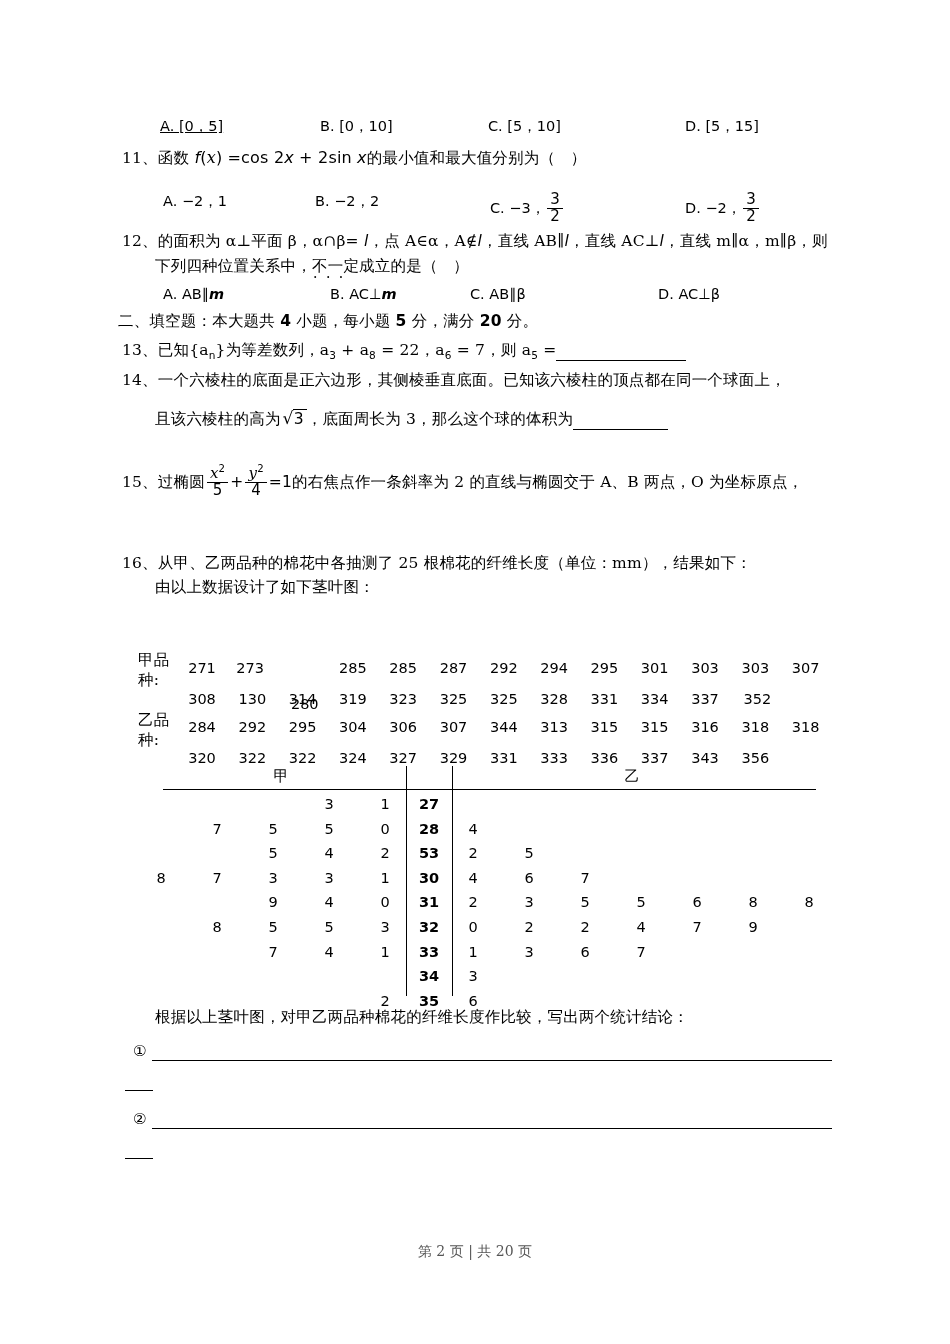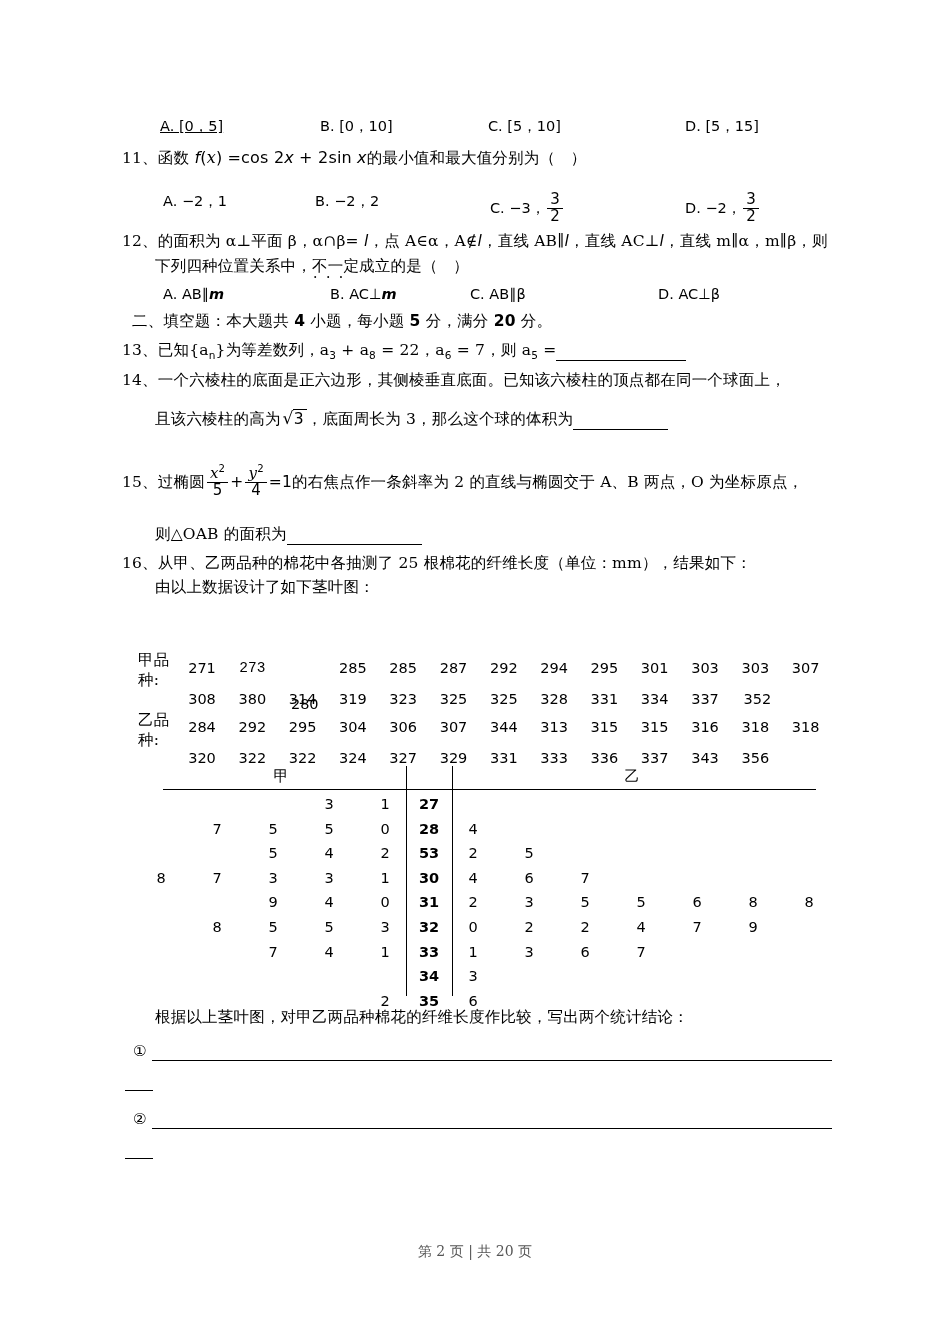--- a/index.html
+++ b/index.html
@@ -173,65 +173,62 @@
   <div class="abs opt sans" style="left:330px; top:286px;">
     <span>B. AC⊥</span><span class="it bold">m</span>
   </div>
   <div class="abs opt sans" style="left:470px; top:286px;">
     <span>C. AB∥β</span>
   </div>
   <div class="abs opt sans" style="left:630px; top:286px;margin-left:28px;">
     <span>D. AC⊥β</span>
   </div>
 
-  <div class="abs q cn" style="left:132px; top:311px;text-align:center;">
+  <div class="abs q cn" style="left:118px; top:311px;text-align:center;">
     <span>二、填空题：本大题共 </span><span class="sans bold">4</span><span> 小题，每小题 </span><span class="sans bold">5</span><span> 分，满分 </span><span class="sans bold">20</span><span> 分。</span>
   </div>
 
   <div class="abs q cn" style="left:122px; top:340px;">
     <span>13、</span><span>已知{a</span><span class="sans sub">n</span><span>}为等差数列，a</span><span class="sans sub">3</span><span> + a</span><span class="sans sub">8</span><span> = 22，a</span><span class="sans sub">6</span><span> = 7，则 a</span><span class="sans sub">5</span><span> =</span><span class="blank" style="width:130px;"></span>
   </div>
 
   <div class="abs q cn" style="left:122px; top:370px;">
     <span>14、</span><span>一个六棱柱的底面是正六边形，其侧棱垂直底面。已知该六棱柱的顶点都在同一个球面上，</span>
   </div>
   <div class="abs q cn" style="left:155px; top:408px;">
     <span>且该六棱柱的高为</span><span class="sqrt"><span class="rad">√</span><span class="body sans">3</span></span><span>，底面周长为 3，那么这个球的体积为</span><span class="blank" style="width:95px;"></span>
   </div>
 
   <div class="abs q cn" style="left:122px; top:464px;">
     <span>15、</span><span>过椭圆</span><span class="frac"><span class="n"><span class="it" style="font-family:'DejaVu Serif',serif;">x</span><span class="sup sans">2</span></span><span class="d sans">5</span></span><span class="sans">+</span><span class="frac"><span class="n"><span class="it" style="font-family:'DejaVu Serif',serif;">y</span><span class="sup sans">2</span></span><span class="d sans">4</span></span><span class="sans">=1</span><span>的右焦点作一条斜率为 2 的直线与椭圆交于 A、B 两点，O 为坐标原点，</span>
-  </div>
-  <div class="abs q cn" style="left:155px; top:524px;">
-    <span>则△OAB 的面积为</span><span class="blank" style="width:135px;"></span>
   </div>
 
   <div class="abs q cn" style="left:122px; top:553px;">
     <span>16、</span><span>从甲、乙两品种的棉花中各抽测了 25 根棉花的纤维长度（单位：mm），结果如下：</span>
   </div>
   <div class="abs q cn" style="left:155px; top:577px;">由以上数据设计了如下茎叶图：</div>
 
   <div id="rawdata">
       <div class="abs cn q" style="left: 138px; top: 650px;">甲品</div>
       <div class="abs cn q" style="left: 138px; top: 670px;">种:</div>
       <div class="abs num" style="left: 202px; top: 660px; width: 32px; text-align: center; margin-left: -16px;">271</div>
-      <div class="abs num" style="left: 252.3px; top: 660px; width: 32px; text-align: center; margin-left: -16px; font-family: Liberation Mono, monospace;">273</div>
+      <div class="abs num" style="left: 252.3px; top: 660px; width: 32px; text-align: left; margin-left: -16px;">273</div>
       <div class="abs num" style="left: 302.6px; top: 696px; width: 32px; text-align: right; margin-left: -16px;">280</div>
       <div class="abs num" style="left: 352.9px; top: 660px; width: 32px; text-align: center; margin-left: -16px;">285</div>
       <div class="abs num" style="left: 403.2px; top: 660px; width: 32px; text-align: center; margin-left: -16px;">285</div>
       <div class="abs num" style="left: 453.5px; top: 660px; width: 32px; text-align: center; margin-left: -16px;">287</div>
       <div class="abs num" style="left: 503.8px; top: 660px; width: 32px; text-align: center; margin-left: -16px;">292</div>
       <div class="abs num" style="left: 554.1px; top: 660px; width: 32px; text-align: center; margin-left: -16px;">294</div>
       <div class="abs num" style="left: 604.4px; top: 660px; width: 32px; text-align: center; margin-left: -16px;">295</div>
       <div class="abs num" style="left: 654.7px; top: 660px; width: 32px; text-align: center; margin-left: -16px;">301</div>
       <div class="abs num" style="left: 705px; top: 660px; width: 32px; text-align: center; margin-left: -16px;">303</div>
       <div class="abs num" style="left: 755.3px; top: 660px; width: 32px; text-align: center; margin-left: -16px;">303</div>
       <div class="abs num" style="left: 805.6px; top: 660px; width: 32px; text-align: center; margin-left: -16px;">307</div>
       <div class="abs num" style="left: 202px; top: 691px; width: 32px; text-align: center; margin-left: -16px;">308</div>
-      <div class="abs num" style="left: 252.3px; top: 691px; width: 32px; text-align: center; margin-left: -16px;">380</div>
+      <div class="abs num" style="left: 252.3px; top: 691px; width: 32px; text-align: center; margin-left: -16px;">130</div>
       <div class="abs num" style="left: 302.6px; top: 691px; width: 32px; text-align: center; margin-left: -16px;">314</div>
       <div class="abs num" style="left: 352.9px; top: 691px; width: 32px; text-align: center; margin-left: -16px;">319</div>
       <div class="abs num" style="left: 403.2px; top: 691px; width: 32px; text-align: center; margin-left: -16px;">323</div>
       <div class="abs num" style="left: 453.5px; top: 691px; width: 32px; text-align: center; margin-left: -16px;">325</div>
       <div class="abs num" style="left: 503.8px; top: 691px; width: 32px; text-align: center; margin-left: -16px;">325</div>
       <div class="abs num" style="left: 554.1px; top: 691px; width: 32px; text-align: center; margin-left: -16px;">328</div>
       <div class="abs num" style="left: 604.4px; top: 691px; width: 32px; text-align: center; margin-left: -16px;">331</div>
       <div class="abs num" style="left: 654.7px; top: 691px; width: 32px; text-align: center; margin-left: -16px;">334</div>
       <div class="abs num" style="left: 705px; top: 691px; width: 32px; text-align: center; margin-left: -16px;">337</div>
       <div class="abs num" style="left: 755.3px; top: 691px; width: 32px; text-align: right; margin-left: -16px;">352</div>

